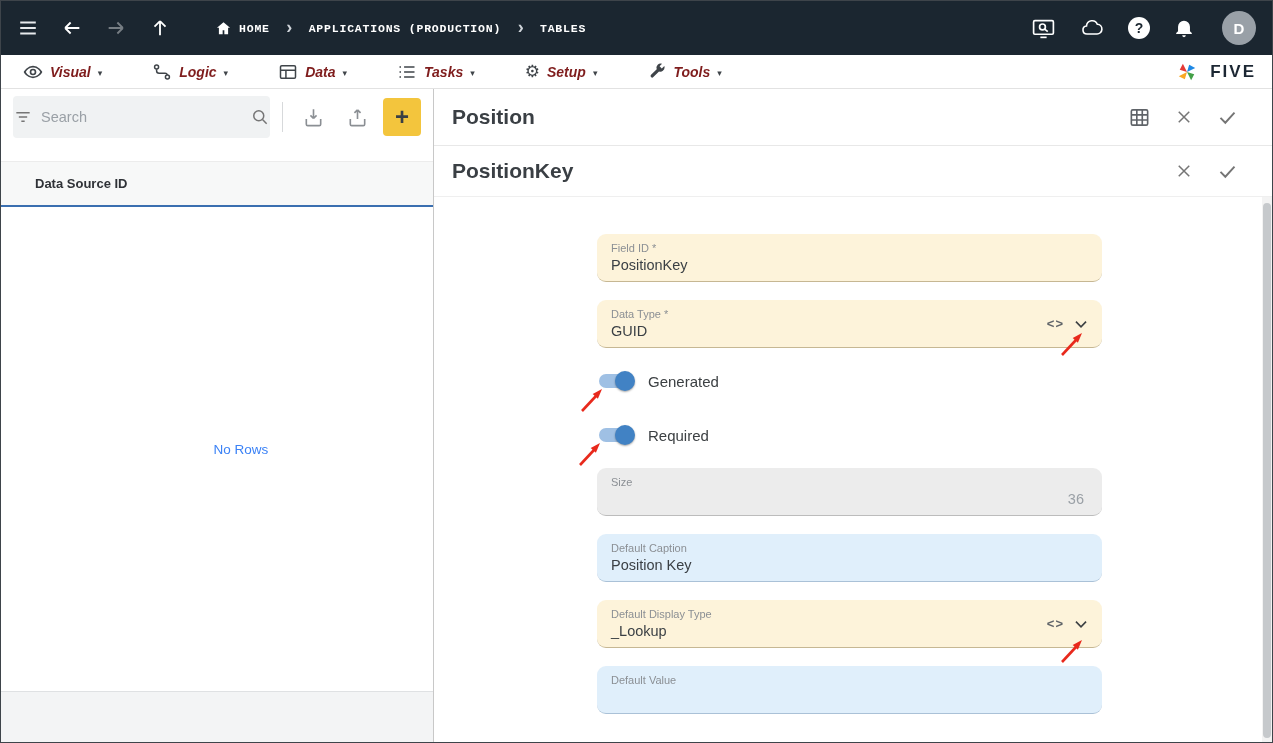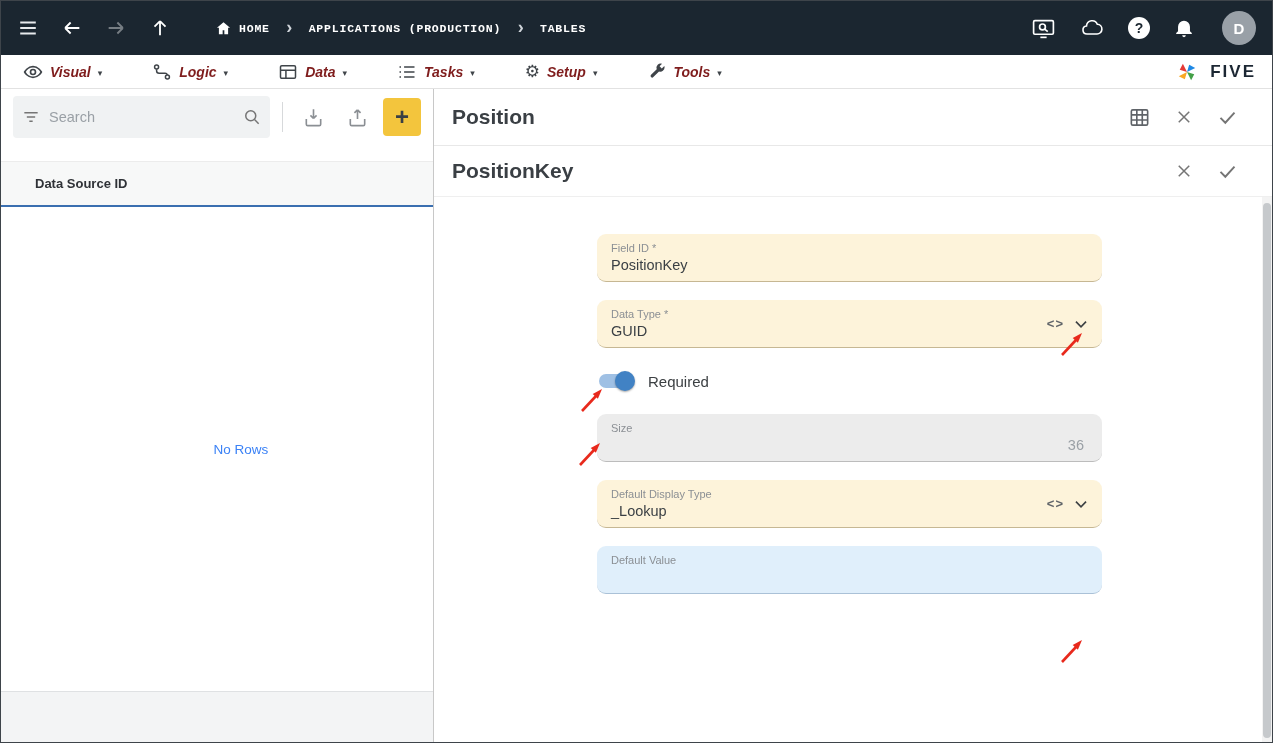--- a/index.html
+++ b/index.html
@@ -38,21 +38,21 @@
   .brand-name { font-size:17px; font-weight:bold; color:#1c2733; letter-spacing:2px; }
 
   
   .main { display:flex; height:655px; }
 
   
   .left-panel { width:433px; border-right:1px solid #c8c8c8; display:flex;
                 flex-direction:column; background:#fff; }
   .toolbar { height:56px; display:flex; align-items:center; padding:0 12px; gap:8px; }
   .searchbox { flex:1; min-width:0; height:42px; background:#f0f2f3; border-radius:4px;
-               display:flex; align-items:center; padding:0 8px; gap:8px; }
+               display:flex; align-items:center; padding:0 0; gap:8px; }
   .searchbox input { flex:1; min-width:0; border:none; background:transparent; outline:none;
                      font-size:14.5px; color:#3a3f44; font-family:"Liberation Sans",sans-serif; }
   .searchbox input::placeholder { color:#9aa0a6; }
   .vdivider { width:1px; height:30px; background:#d7d9db; margin:0 4px; }
   .tool-btn { width:36px; height:36px; }
   .add-btn { width:38px; height:38px; background:#f3c53d; border:none; border-radius:4px;
              font-size:24px; font-weight:bold; color:#3a3f44; cursor:pointer;
              display:flex; align-items:center; justify-content:center; }
   .grid-header { margin-top:16px; height:46px; background:#f7f8f8;
                  border-top:1px solid #ececec; border-bottom:2px solid #3a6fb0;
@@ -329,34 +329,45 @@
           <span class="f-icons">
             <span class="code-ic">&lt;&gt;</span>
             <span class="chev">
               <svg width="22" height="22" viewBox="0 0 24 24" fill="none" stroke="#3c4043" stroke-width="1.8">
                   <path d="M6.5 9.5L12 15l5.5-5.5"></path>
                 </svg>
             </span>
           </span>
         </div>
 
+        <div class="toggle-row">
+          <span class="switch on">
+            <span class="track"></span>
+            <span class="knob"></span>
+          </span>
+          <span class="t-label">Generated</span>
+        </div>
 
         <div class="toggle-row second">
           <span class="switch on">
             <span class="track"></span>
             <span class="knob"></span>
           </span>
           <span class="t-label">Required</span>
         </div>
 
         <div class="field disabled">
           <span class="f-label">Size</span>
           <span class="f-value right">36</span>
         </div>
 
+        <div class="field blue">
+          <span class="f-label">Default Caption</span>
+          <span class="f-value">Position Key</span>
+        </div>
 
         <div class="field cream">
           <span class="f-label">Default Display Type</span>
           <span class="f-value">_Lookup</span>
           <span class="f-icons">
             <span class="code-ic">&lt;&gt;</span>
             <span class="chev">
               <svg width="22" height="22" viewBox="0 0 24 24" fill="none" stroke="#3c4043" stroke-width="1.8">
                   <path d="M6.5 9.5L12 15l5.5-5.5"></path>
                 </svg>

